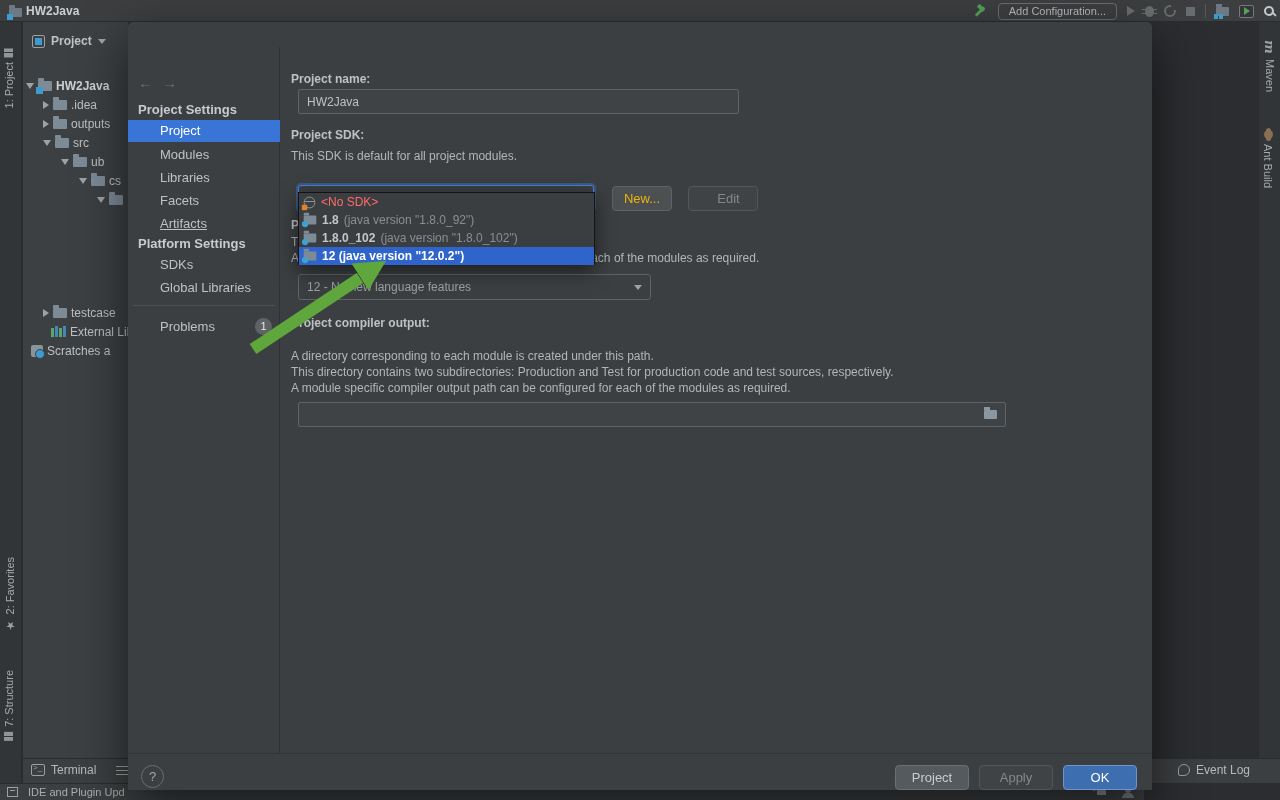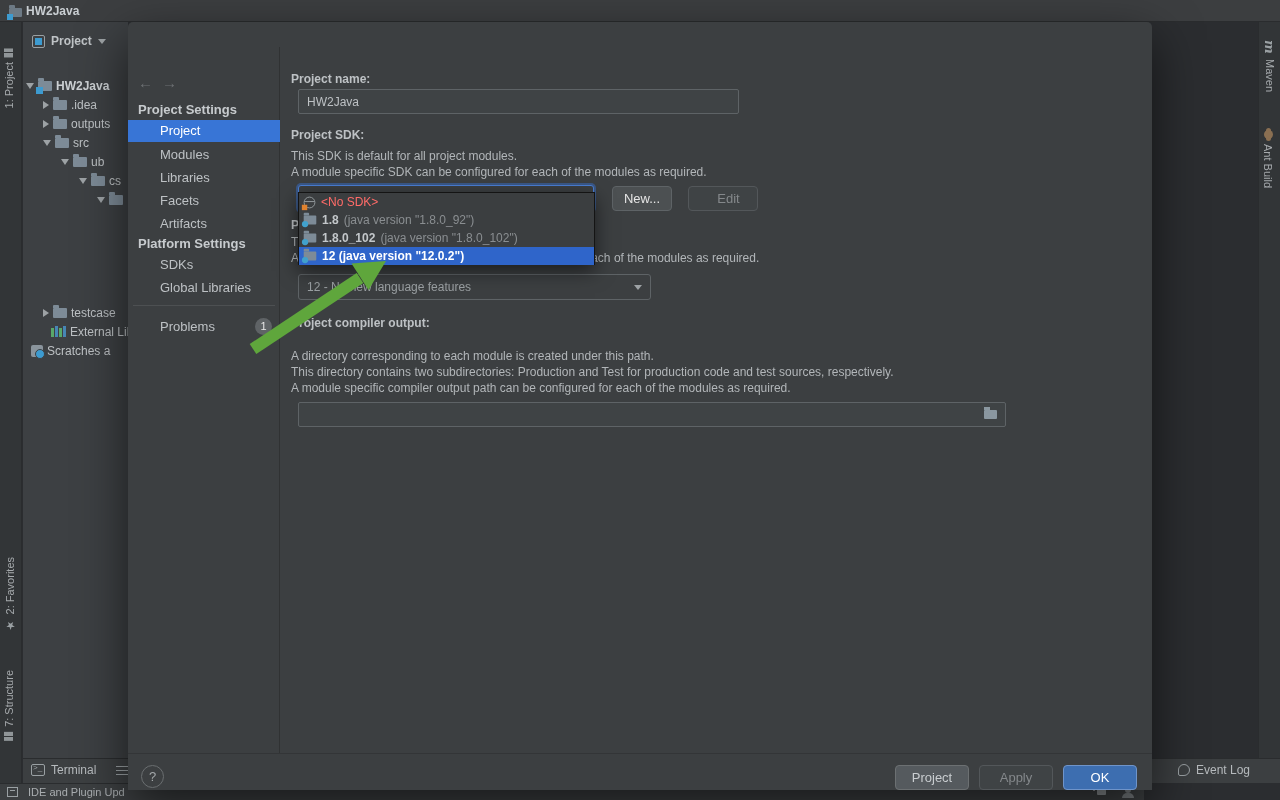--- a/index.html
+++ b/index.html
@@ -103,21 +103,21 @@
   .desc { position:absolute; font-size:12px; color:#b2b6b9; white-space:nowrap; }
   .field { position:absolute; height:25px; background:#3f4345; border:1px solid #5e6366; border-radius:2px; color:#bdc1c4; font-size:12px; padding:0 8px; font-family:"Liberation Sans", sans-serif; }
   .combo { position:absolute; height:26px; background:#3c3f41; border:1px solid #5e6366; border-radius:3px; display:flex; align-items:center; padding:0 8px; gap:6px; font-size:12px; }
   .combo .spacer { flex:1; }
   .combo.focus { border:1px solid #4a7fd5; box-shadow:0 0 0 2px rgba(58,120,220,.45); }
   .red { color:#ff6b68; }
   .globe { position:relative; width:13px; height:13px; border:1.5px solid #9aa0a3; border-radius:50%; flex:none; }
   .globe::before { content:""; position:absolute; left:0; right:0; top:4px; border-top:1px solid #9aa0a3; }
   .globe::after { content:""; position:absolute; left:-3px; bottom:-3px; width:6px; height:6px; background:#e0822e; }
   .btn { position:absolute; height:25px; border-radius:4px; font-size:13px; text-align:center; line-height:23px; }
-  .btn.norm { background:#4c5052; border:1px solid #5e6366; color:#e5e5e5; }
+  .btn.norm { background:#4c5052; border:1px solid #5e6366; color:#eab308; }
   .btn.dim  { background:#3f4345; border:1px solid #53575a; color:#84888b; }
   .btn.cancel { background:#555a5e; border:1px solid #6c7072; color:#c9cdd0; }
   .btn.primary { background:#3d6eb0; border:1px solid #6f94c9; color:#fff; }
   .folder-mini { position:relative; width:13px; height:9px; background:#8a97a0; border-radius:1px; }
   .folder-mini::before { content:""; position:absolute; top:-3px; left:0; width:6px; height:3px; background:#8a97a0; }
   .help { position:absolute; left:13px; top:743px; width:23px; height:23px; border:1px solid #6a6e70; border-radius:50%; color:#a3a7aa; font-size:13px; text-align:center; line-height:21px; }
   .dfoot-sep { position:absolute; left:0; top:731px; width:1024px; border-top:1px solid #333537; }
 
   
   .popup { position:absolute; left:298px; top:192px; width:297px; height:73px; background:#3b3e40; border:1px solid #141414; box-shadow:0 6px 18px rgba(0,0,0,.55); z-index:50; }
@@ -131,20 +131,34 @@
   .arrow-svg { position:absolute; left:0; top:0; width:1280px; height:800px; z-index:60; pointer-events:none; }
 </style>
 </head>
 <body>
 
 <div class="screen">
 
   <div class="titlebar">
     <span class="proj-ico tb-proj-ico"></span>
     <span class="tb-title">HW2Java</span>
+    <div class="tb-right">
+      <span class="hammer"></span>
+      <span class="addcfg">Add Configuration...</span>
+      <span class="tri-play"></span>
+      <span class="bug"></span>
+      <span class="cov"></span>
+      <span class="stop-sq"></span>
+      <span class="vdiv"></span>
+      <span class="struct-ico"></span>
+      <span class="runwin">
+          <i></i>
+        </span>
+      <span class="mag"></span>
+    </div>
   </div>
 
   <div class="lstripe">
     <div class="vtab up" style="left:3px; top:26px;">
       <span>1: Project</span>
       <span class="sq2"></span>
     </div>
     <div class="vtab up" style="left:3px; top:535px;">
       <span class="star">★</span>
       <span>2: Favorites</span>
@@ -250,36 +264,35 @@
 
     <div class="dsidebar">
       <div class="nav-arrows">
         <span>←</span><span>→</span>
       </div>
       <span class="dsec" style="top:55px;">Project Settings</span>
       <div class="ditem sel" style="top:73px;">Project</div>
       <div class="ditem" style="top:97px;">Modules</div>
       <div class="ditem" style="top:120px;">Libraries</div>
       <div class="ditem" style="top:143px;">Facets</div>
-      <div class="ditem" style="top:166px;">Artifacts</div>
+      <div class="ditem" style="top:166px;text-decoration:underline;">Artifacts</div>
       <span class="dsec" style="top:189px;">Platform Settings</span>
       <div class="ditem" style="top:207px;">SDKs</div>
       <div class="ditem" style="top:230px;">Global Libraries</div>
       <div class="dsep" style="top:258px;"></div>
       <div class="ditem" style="top:269px;">Problems</div>
       <span class="badge" style="top:271px;">1</span>
     </div>
 
     <div class="dcontent">
       <span class="lbl" style="left:10px; top:25px;">Project name:</span>
       <input class="field" style="left: 17px; top: 42px; width: 441px;" value="HW2Java">
 
       <span class="lbl" style="left:10px; top:81px;">Project SDK:</span>
       <span class="desc" style="left:10px; top:102px;">This SDK is default for all project modules.</span>
-      <span class="desc" style="left:10px; top:118px;">A module specific SDK can be configured for each of the modules as required.</span>
       <div class="combo focus" style="left:17px; top:138px; width:296px;">
         <span class="globe"></span>
         <span class="red">&lt;No SDK&gt;</span>
         <span class="spacer"></span>
         <span class="chev"></span>
       </div>
       <span class="btn norm" style="left:331px; top:139px; width:60px;">New...</span>
       <span class="btn dim" style="left:407px; top:139px; width:70px;padding-left:11px;">Edit</span>
 
       <span class="lbl" style="left:10px; top:171px;">Project language level:</span>

